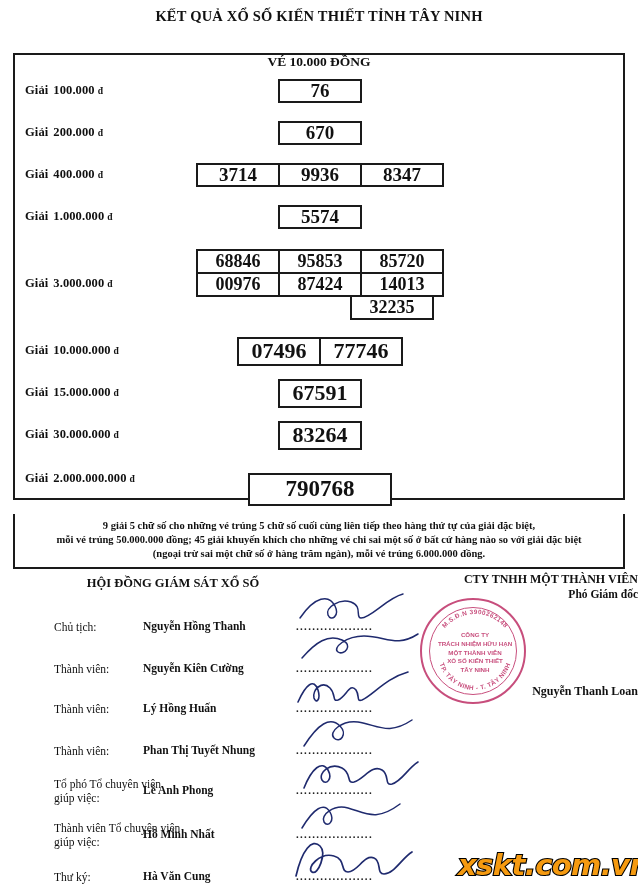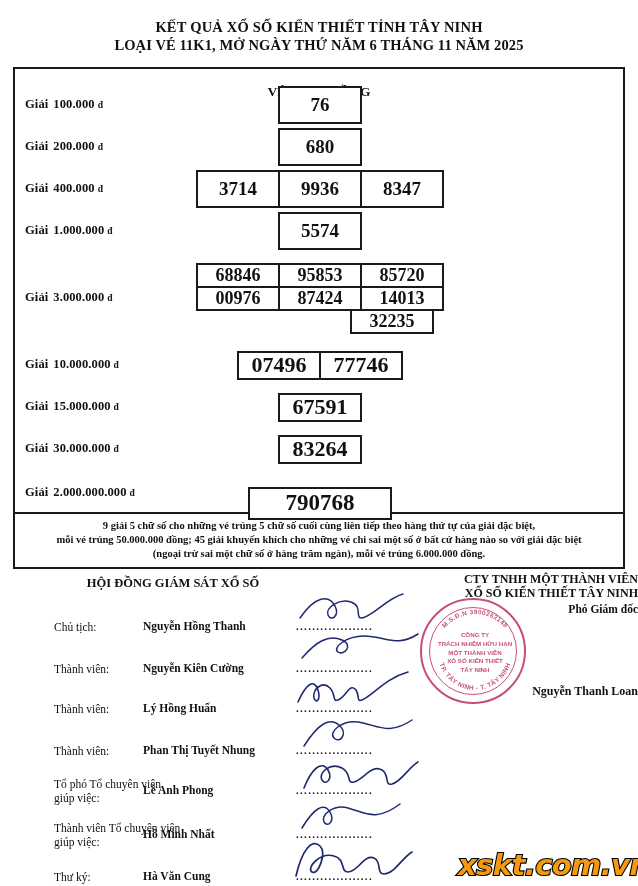--- a/index.html
+++ b/index.html
@@ -9,34 +9,34 @@
     height: 886px;
     background: #ffffff;
     font-family: "Liberation Serif", "DejaVu Serif", serif;
     color: #111111;
     position: relative;
     overflow: hidden;
   }
 
   
   .title-block {
-    padding-top: 18px;
+    padding-top: 7px;
     text-align: center;
     font-weight: bold;
     line-height: 1.26;
   }
   .title-line-1 { font-size: 14.5px; letter-spacing: 0.2px; }
   .title-line-2 { font-size: 14.5px; letter-spacing: 0.1px; }
   .title-line-3 { font-size: 13.5px; margin-top: 28px; }
 
   
   .prize-table {
     position: absolute;
     left: 13px;
-    top: 67px;
+    top: 53px;
     width: 612px;
     height: 447px;
     border: 2px solid #1a1a1a;
   }
   .prize-row {
     position: relative;
     display: flex;
     align-items: center;
     width: 100%;
   }
@@ -66,21 +66,21 @@
     text-align: center;
     font-weight: bold;
     display: flex;
     align-items: center;
     justify-content: center;
     background: #ffffff;
     margin-right: -2px;
     margin-bottom: -2px;
   }
   .num-box.d2, .num-box.d3, .num-box.d4 {
-    width: 84px; height: 38px; font-size: 19px;
+    width: 84px; height: 24px; font-size: 19px;
   }
   .num-box.d5 { width: 84px; height: 25px; font-size: 18px; }
   .num-box.d5b { width: 84px; height: 29px; font-size: 22px; }
   .num-box.d6 {
     width: 144px; height: 33px; font-size: 23px; margin-top: 19px;
   }
   .offset-mid { margin-left: 120px; padding-left: 24px; }
 
   
   .footnote {
@@ -168,41 +168,40 @@
     -webkit-text-stroke: 2.2px #000000;
     paint-order: stroke fill;
     letter-spacing: -0.6px;
   }
 </style>
 </head>
 <body>
 
 <div class="title-block">
   <div class="title-line-1">KẾT QUẢ XỔ SỐ KIẾN THIẾT TỈNH TÂY NINH</div>
-  <div class="title-line-2">LOẠI VÉ 11K1, MỞ NGÀY THỨ NĂM 6 THÁNG 11 NĂM 2025</div>
   <div class="title-line-3">VÉ 10.000 ĐỒNG</div>
 </div>
 
 <div class="prize-table" id="prize-table">
     <div class="prize-row" style="position: absolute; top: 14px; height: 42px;">
       <div class="prize-label"><span>Giải</span><span class="amt">100.000</span><span class="cur">đ</span></div>
       <div class="num-wrap">
         <div class="num-grid">
           <div class="num-line">
             <div class="num-box d2">76</div>
           </div>
         </div>
       </div>
     </div>
     <div class="prize-row" style="position: absolute; top: 56px; height: 42px;">
       <div class="prize-label"><span>Giải</span><span class="amt">200.000</span><span class="cur">đ</span></div>
       <div class="num-wrap">
         <div class="num-grid">
           <div class="num-line">
-            <div class="num-box d3">680</div>
+            <div class="num-box d3">670</div>
           </div>
         </div>
       </div>
     </div>
     <div class="prize-row" style="position: absolute; top: 98px; height: 42px;">
       <div class="prize-label"><span>Giải</span><span class="amt">400.000</span><span class="cur">đ</span></div>
       <div class="num-wrap">
         <div class="num-grid">
           <div class="num-line">
             <div class="num-box d4">3714</div>
@@ -289,21 +288,20 @@
   <div>9 giải 5 chữ số cho những vé trúng 5 chữ số cuối cùng liên tiếp theo hàng thứ tự của giải đặc biệt,</div>
   <div>mỗi vé trúng 50.000.000 đồng; 45 giải khuyến khích cho những vé chi sai một số ở bất cứ hàng nào so với giải đặc biệt</div>
   <div>(ngoại trừ sai một chữ số ở hàng trăm ngàn), mỗi vé trúng 6.000.000 đồng.</div>
 </div>
 
 <div class="sig-section">
   <div class="sig-head-left">HỘI ĐỒNG GIÁM SÁT XỔ SỐ</div>
 
   <div class="company-block">
     <div class="cname">CTY TNHH MỘT THÀNH VIÊN</div>
-    <div class="cname">XỔ SỐ KIẾN THIẾT TÂY NINH</div>
     <div class="crole">Phó Giám đốc</div>
     <div class="csigner">Nguyễn Thanh Loan</div>
   </div>
 
   <div id="sig-rows">
       <div class="sig-row" style="top: 48px;">
         <div class="sig-role">Chủ tịch:</div>
         <div class="sig-name">Nguyễn Hồng Thanh</div>
         <div class="sig-dots">...................</div>
       </div>

